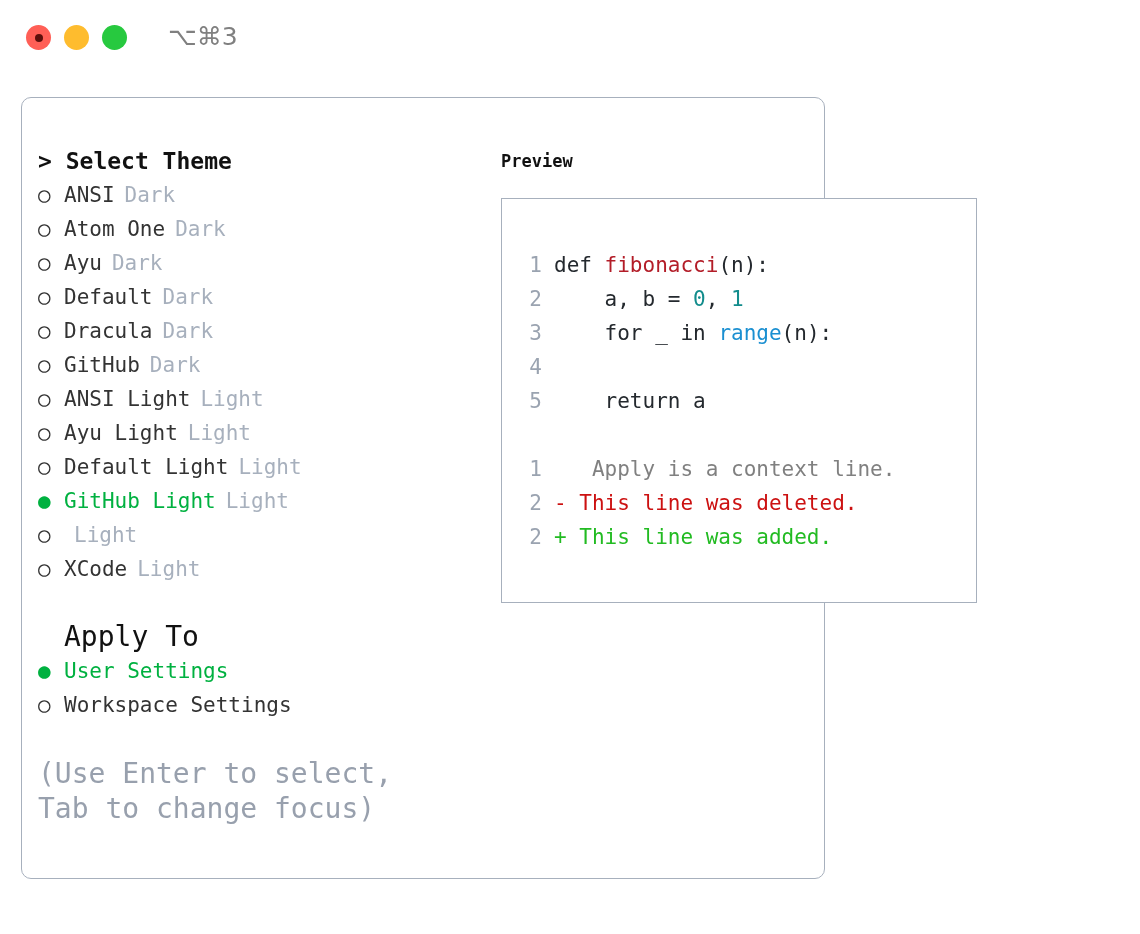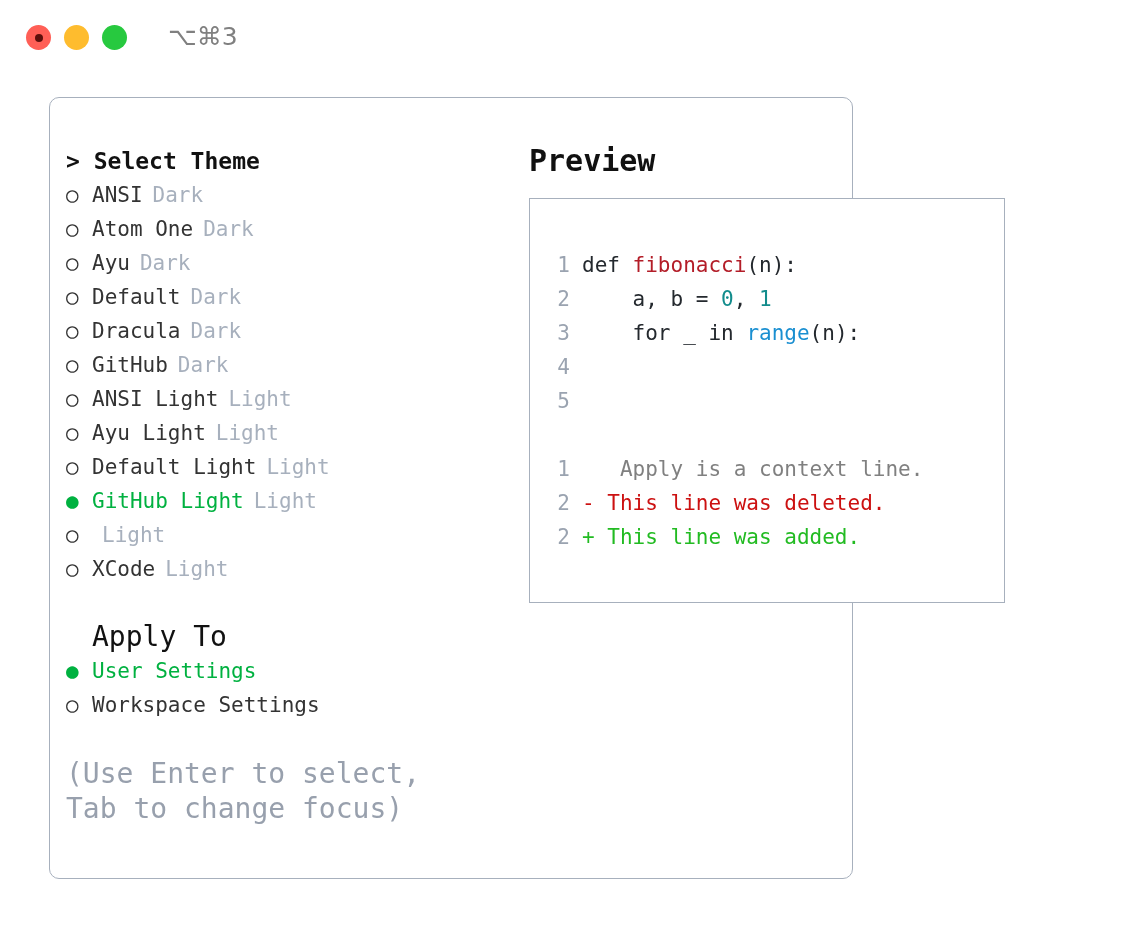--- a/index.html
+++ b/index.html
@@ -72,21 +72,20 @@
   .panel {
     position: absolute;
     left: 21px;
     top: 97px;
     width: 804px;
     height: 782px;
     border: 1.5px solid #a7b0bd;
     border-radius: 10px;
     box-sizing: border-box;
     background: #ffffff;
-    margin-left: 28px;
   }
 
   
   .left-col {
     position: absolute;
     left: 16px;
     top: 46px;
     width: 450px;
   }
   .header-line {
@@ -140,21 +139,21 @@
   }
 
   
   .right-col {
     position: absolute;
     left: 479px;
     top: 46px;
     width: 490px;
   }
   .preview-title {
-    font-size: 30px;
+    font-size: 17px;
     font-weight: bold;
     color: #111111;
     line-height: 34px;
   }
   .preview-box {
     margin-top: 20px;
     width: 476px;
     height: 405px;
     border: 1.5px solid #a7b0bd;
     box-sizing: border-box;
@@ -239,21 +238,21 @@
     </div>
 
     <div class="right-col">
       <div class="preview-title">Preview</div>
       <div class="preview-box">
         <div class="code">
             <div class="cline"><span class="gutter">1</span><span class="ctext"><span class="tok-plain">def </span><span class="tok-fn">fibonacci</span><span class="tok-plain">(n):</span></span></div>
             <div class="cline"><span class="gutter">2</span><span class="ctext"><span class="tok-plain">    a, b = </span><span class="tok-num">0</span><span class="tok-plain">, </span><span class="tok-num">1</span></span></div>
             <div class="cline"><span class="gutter">3</span><span class="ctext"><span class="tok-plain">    for _ in </span><span class="tok-call">range</span><span class="tok-plain">(n):</span></span></div>
             <div class="cline"><span class="gutter">4</span></div>
-            <div class="cline"><span class="gutter">5</span></div>
+            <div class="cline"><span class="gutter">5</span><span class="ctext"><span class="tok-plain">    return a</span></span></div>
             <div class="blank-line"></div>
             <div class="cline"><span class="gutter">1</span><span class="diff-ctx"> </span><span class="diff-ctx">  Apply is a context line.</span></div>
             <div class="cline"><span class="gutter">2</span><span class="diff-del">-</span><span class="diff-del"> This line was deleted.</span></div>
             <div class="cline"><span class="gutter">2</span><span class="diff-add">+</span><span class="diff-add"> This line was added.</span></div>
           </div>
       </div>
     </div>
 
   </div>
 </div>

